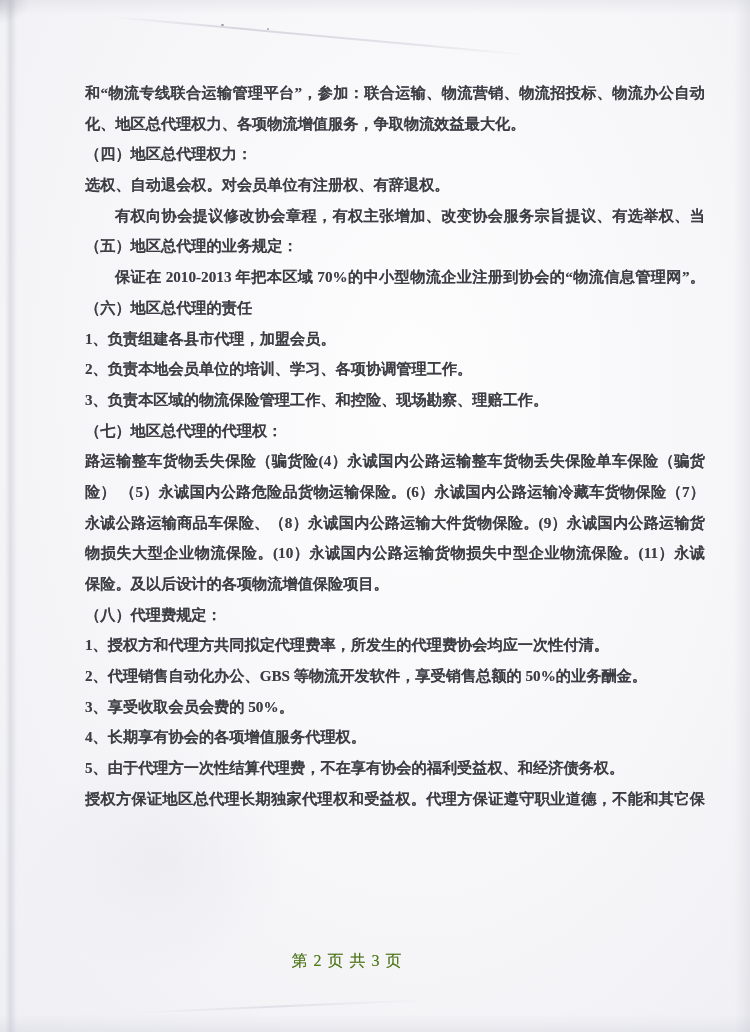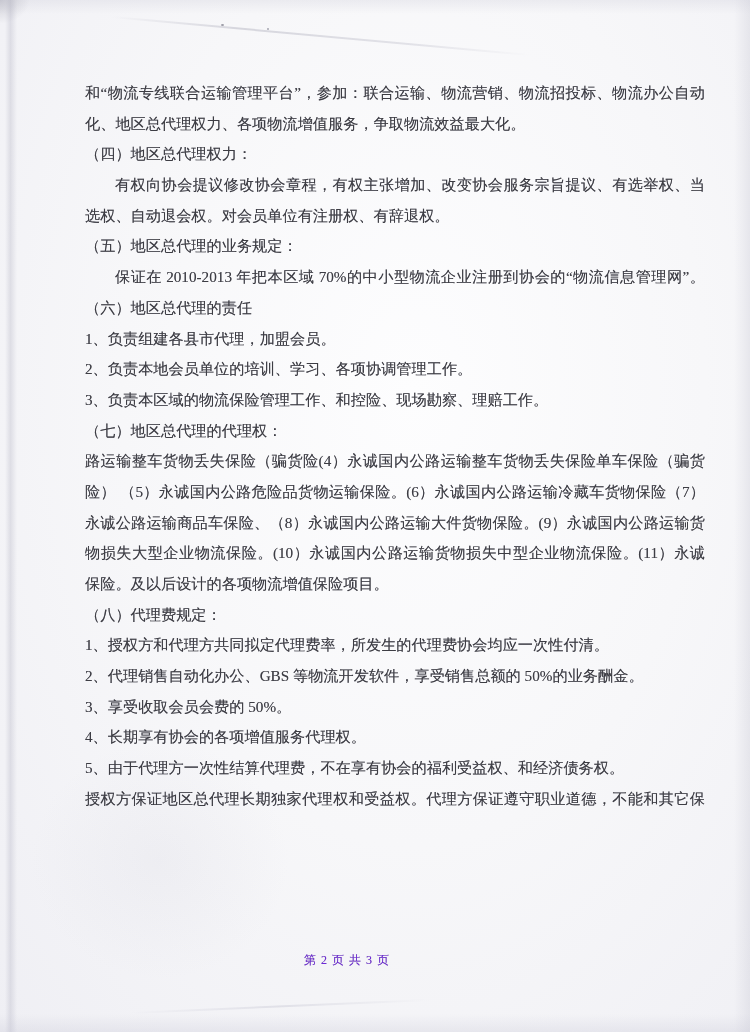--- a/index.html
+++ b/index.html
@@ -53,42 +53,43 @@
   .speck1 { left: 221px; top: 24px; width: 3px; height: 2px; background: #9b9ba6; border-radius: 50%; }
   .speck2 { left: 267px; top: 28px; width: 2px; height: 2px; background: #a6a6b0; border-radius: 50%; }
 
   
   .doc-body {
     position: absolute;
     left: 85px; top: 78px; width: 620px;
     color: #3d3d44;
     font-size: 15.2px;
     text-shadow: 0 0 0.6px rgba(70,70,82,0.55);
+    font-weight: bold;
   }
   .line {
     height: 30.7px;
     line-height: 30.7px;
     white-space: nowrap;
     overflow: hidden;
   }
   .line.indent { padding-left: 30px; }
   .line.full {
     white-space: normal;
     text-align: justify;
     text-align-last: justify;
   }
   .line.full.indent { padding-left: 0; text-indent: 30px; }
   .footer {
     position: absolute;
     left: 85px; top: 952px; width: 524px; height: 17px;
     line-height: 17px;
     text-align: center;
-    font-size: 12px;
+    font-size: 16px;
     letter-spacing: 1px;
-    color: #6d28d9;
+    color: #4d7c0f;
     text-shadow: 0 0 0.5px rgba(74,74,84,0.5);
   }
 </style>
 </head>
 <body>
 
 <div class="paper"></div>
 
 <div class="artifact edge-left"></div>
 <div class="artifact edge-right"></div>
@@ -98,22 +99,22 @@
 <div class="artifact crease1"></div>
 <div class="artifact crease2"></div>
 <div class="artifact blotch"></div>
 <div class="artifact speck1"></div>
 <div class="artifact speck2"></div>
 
 <div class="doc-body">
     <div class="line full">和“物流专线联合运输管理平台”，参加：联合运输、物流营销、物流招投标、物流办公自动</div>
     <div class="line">化、地区总代理权力、各项物流增值服务，争取物流效益最大化。</div>
     <div class="line">（四）地区总代理权力：</div>
+    <div class="line">选权、自动退会权。对会员单位有注册权、有辞退权。</div>
     <div class="line indent full">有权向协会提议修改协会章程，有权主张增加、改变协会服务宗旨提议、有选举权、当</div>
-    <div class="line">选权、自动退会权。对会员单位有注册权、有辞退权。</div>
     <div class="line">（五）地区总代理的业务规定：</div>
     <div class="line indent full">保证在 2010-2013 年把本区域 70%的中小型物流企业注册到协会的“物流信息管理网”。</div>
     <div class="line">（六）地区总代理的责任</div>
     <div class="line">1、负责组建各县市代理，加盟会员。</div>
     <div class="line">2、负责本地会员单位的培训、学习、各项协调管理工作。</div>
     <div class="line">3、负责本区域的物流保险管理工作、和控险、现场勘察、理赔工作。</div>
     <div class="line">（七）地区总代理的代理权：</div>
     <div class="line full">路运输整车货物丢失保险（骗货险(4）永诚国内公路运输整车货物丢失保险单车保险（骗货</div>
     <div class="line full">险） （5）永诚国内公路危险品货物运输保险。(6）永诚国内公路运输冷藏车货物保险（7）</div>
     <div class="line full">永诚公路运输商品车保险、（8）永诚国内公路运输大件货物保险。(9）永诚国内公路运输货</div>

